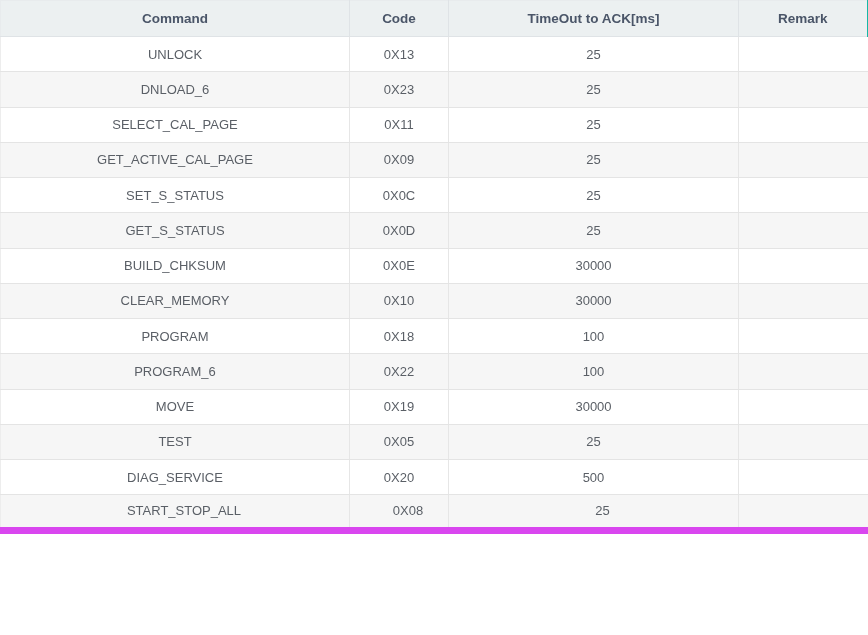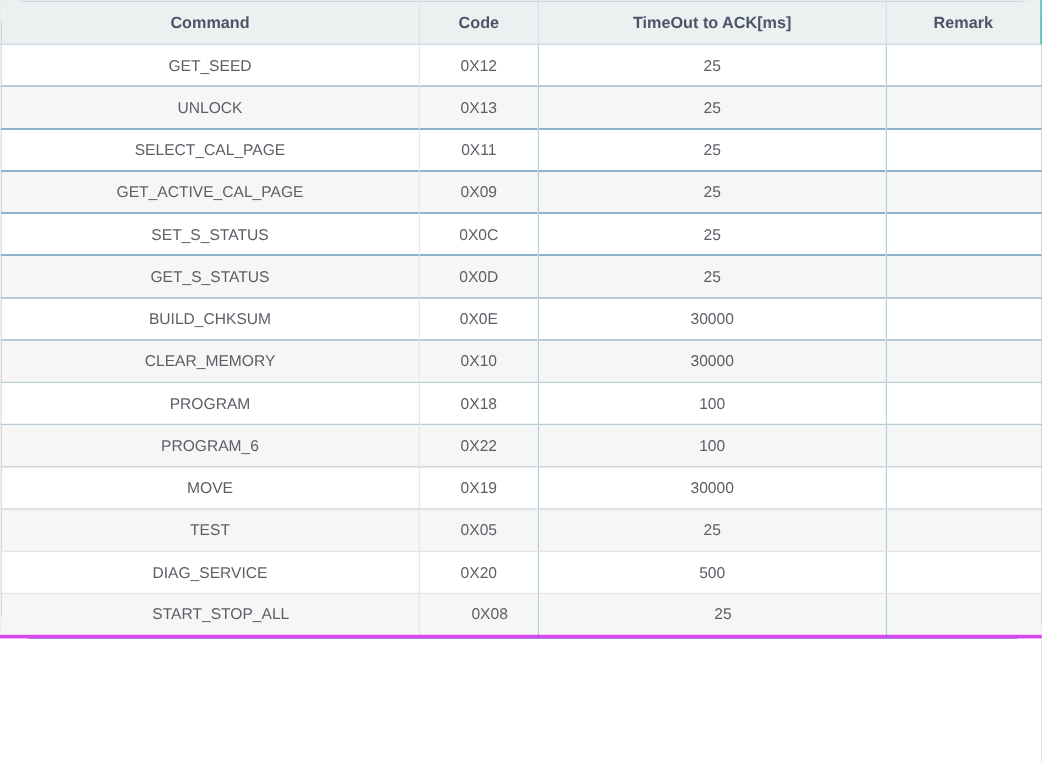--- a/index.html
+++ b/index.html
@@ -52,21 +52,21 @@
     border-bottom: 1px solid #e4e4e4;
     padding: 0 4px;
     white-space: nowrap;
     overflow: hidden;
   }
   #command-table tbody td:first-child { border-left: 1px solid #ededed; }
   #command-table tbody td:last-child { border-right: 1px solid #ededed; }
 
   #command-table tbody tr:nth-child(odd)  td { background: #ffffff; }
   #command-table tbody tr:nth-child(even) td { background: #f6f6f6; }
-  #command-table tbody tr:last-child td { border-bottom: 3px solid #d946ef; padding-left: 22px; }
+  #command-table tbody tr:last-child td { border-bottom: 7px solid #d946ef; padding-left: 22px; }
 </style>
 </head>
 <body>
 
 <table id="command-table">
   <colgroup>
     <col class="col-command">
     <col class="col-code">
     <col class="col-timeout">
     <col class="col-remark">
@@ -74,28 +74,28 @@
   <thead>
     <tr>
       <th>Command</th>
       <th>Code</th>
       <th>TimeOut to ACK[ms]</th>
       <th>Remark</th>
     </tr>
   </thead>
   <tbody id="table-body">
       <tr>
-        <td>GET_SEED</td>
-        <td>0X12</td>
+        <td>UNLOCK</td>
+        <td>0X13</td>
         <td>25</td>
         <td></td>
       </tr>
       <tr>
-        <td>UNLOCK</td>
-        <td>0X13</td>
+        <td>DNLOAD_6</td>
+        <td>0X23</td>
         <td>25</td>
         <td></td>
       </tr>
       <tr>
         <td>SELECT_CAL_PAGE</td>
         <td>0X11</td>
         <td>25</td>
         <td></td>
       </tr>
       <tr>

